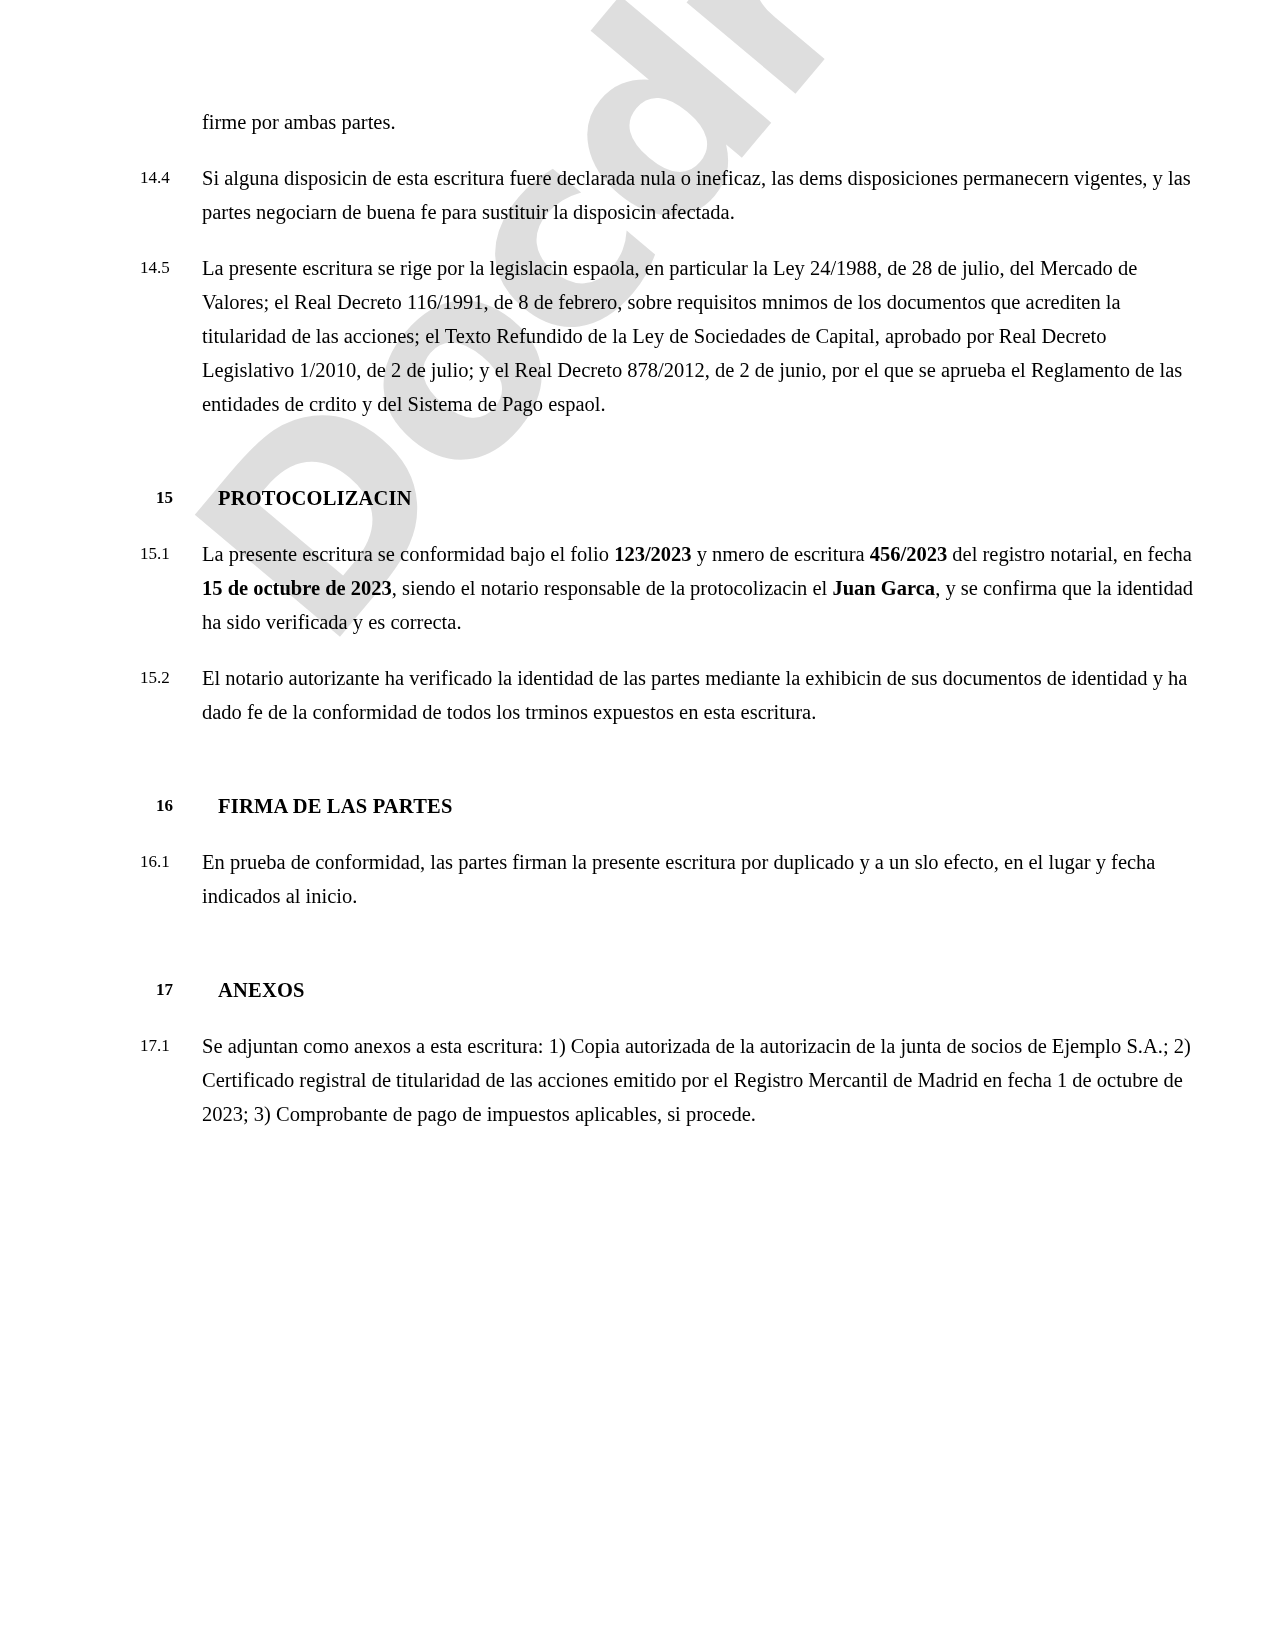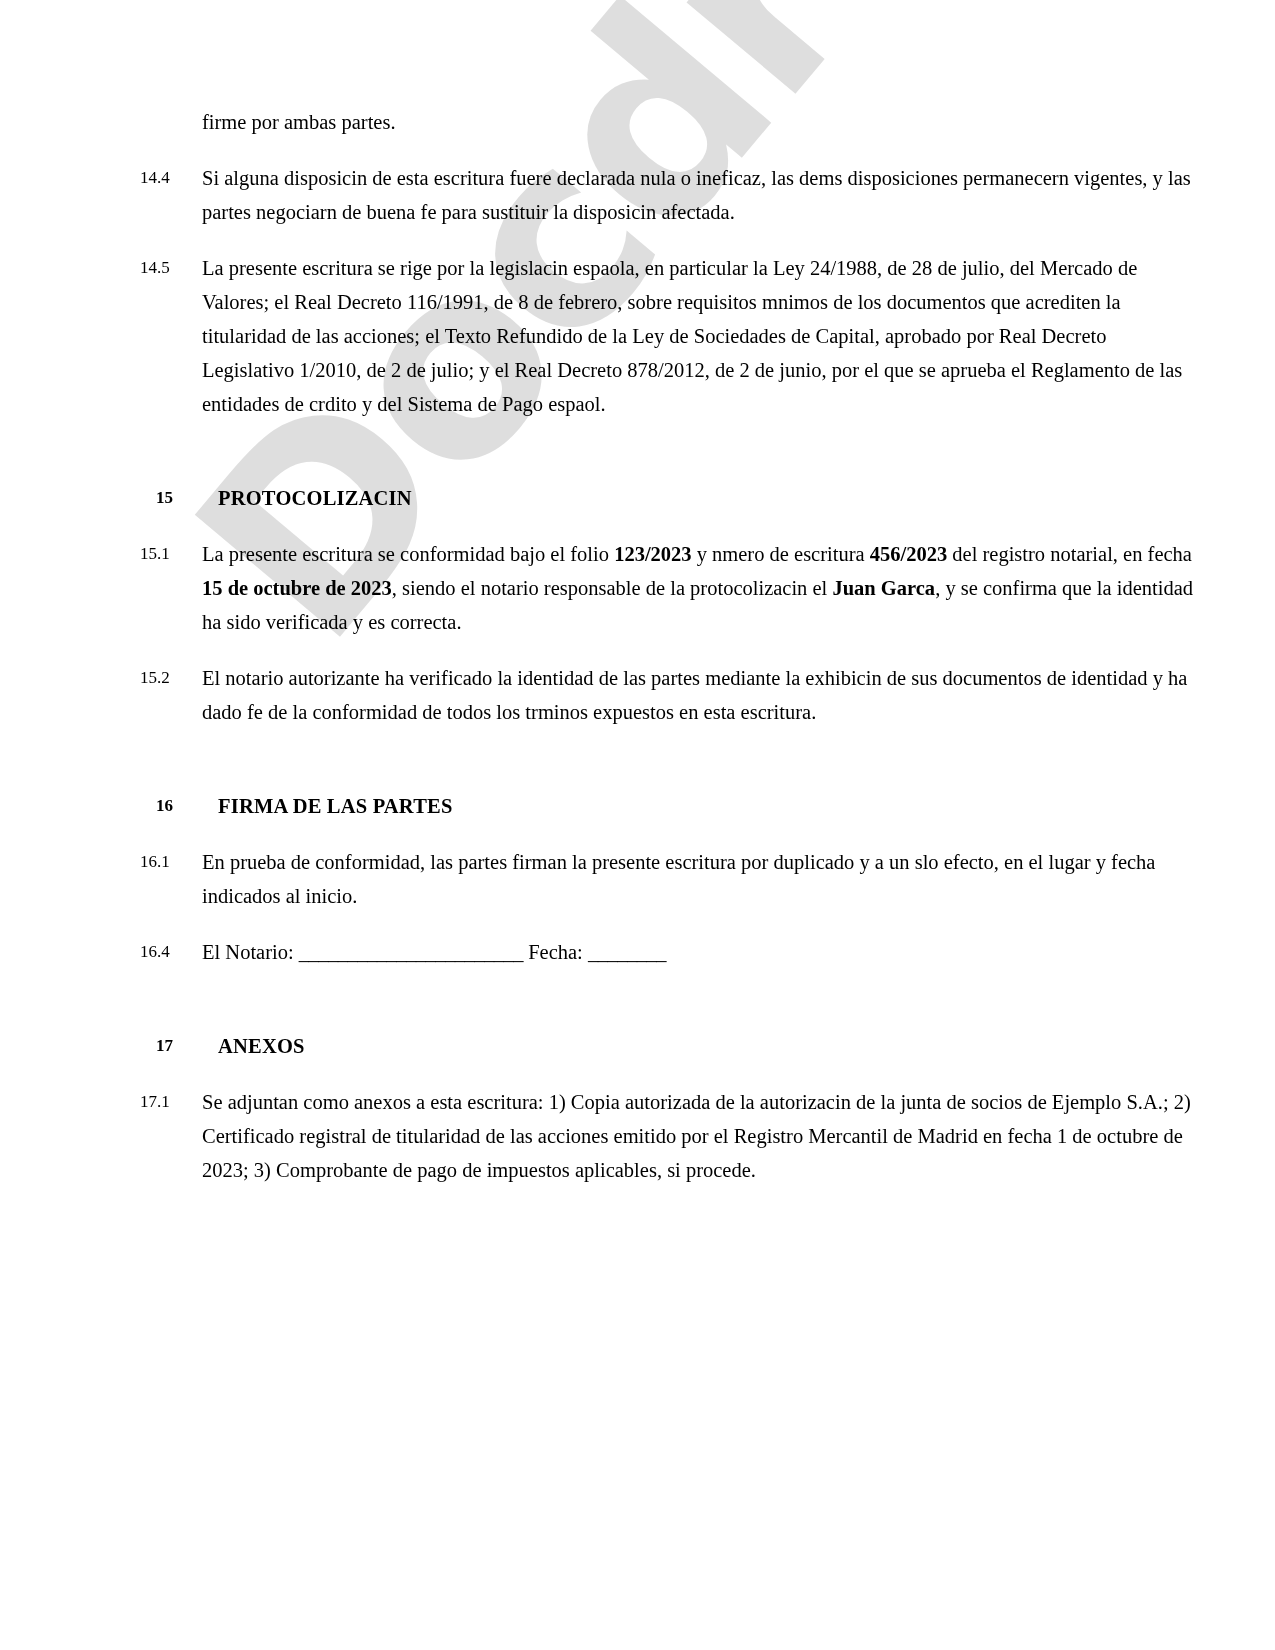--- a/index.html
+++ b/index.html
@@ -135,24 +135,20 @@
       <div class="text">FIRMA DE LAS PARTES</div>
     </div>
 
     <div class="para">
       <div class="num">16.1</div>
       <div class="text">En prueba de conformidad, las partes firman la presente escritura por duplicado y a un slo efecto, en el lugar y fecha indicados al inicio.</div>
     </div>
 
 
 
-    <div class="para">
-      <div class="num">16.4</div>
-      <div class="text"><span>El Notario</span><span>: </span><span class="fill">_______________________</span><span> Fecha: </span><span class="fill">________</span></div>
-    </div>
 
     <div class="spacer-lg"></div>
 
     <div class="para heading">
       <div class="num sec">17</div>
       <div class="text">ANEXOS</div>
     </div>
 
     <div class="para">
       <div class="num">17.1</div>

